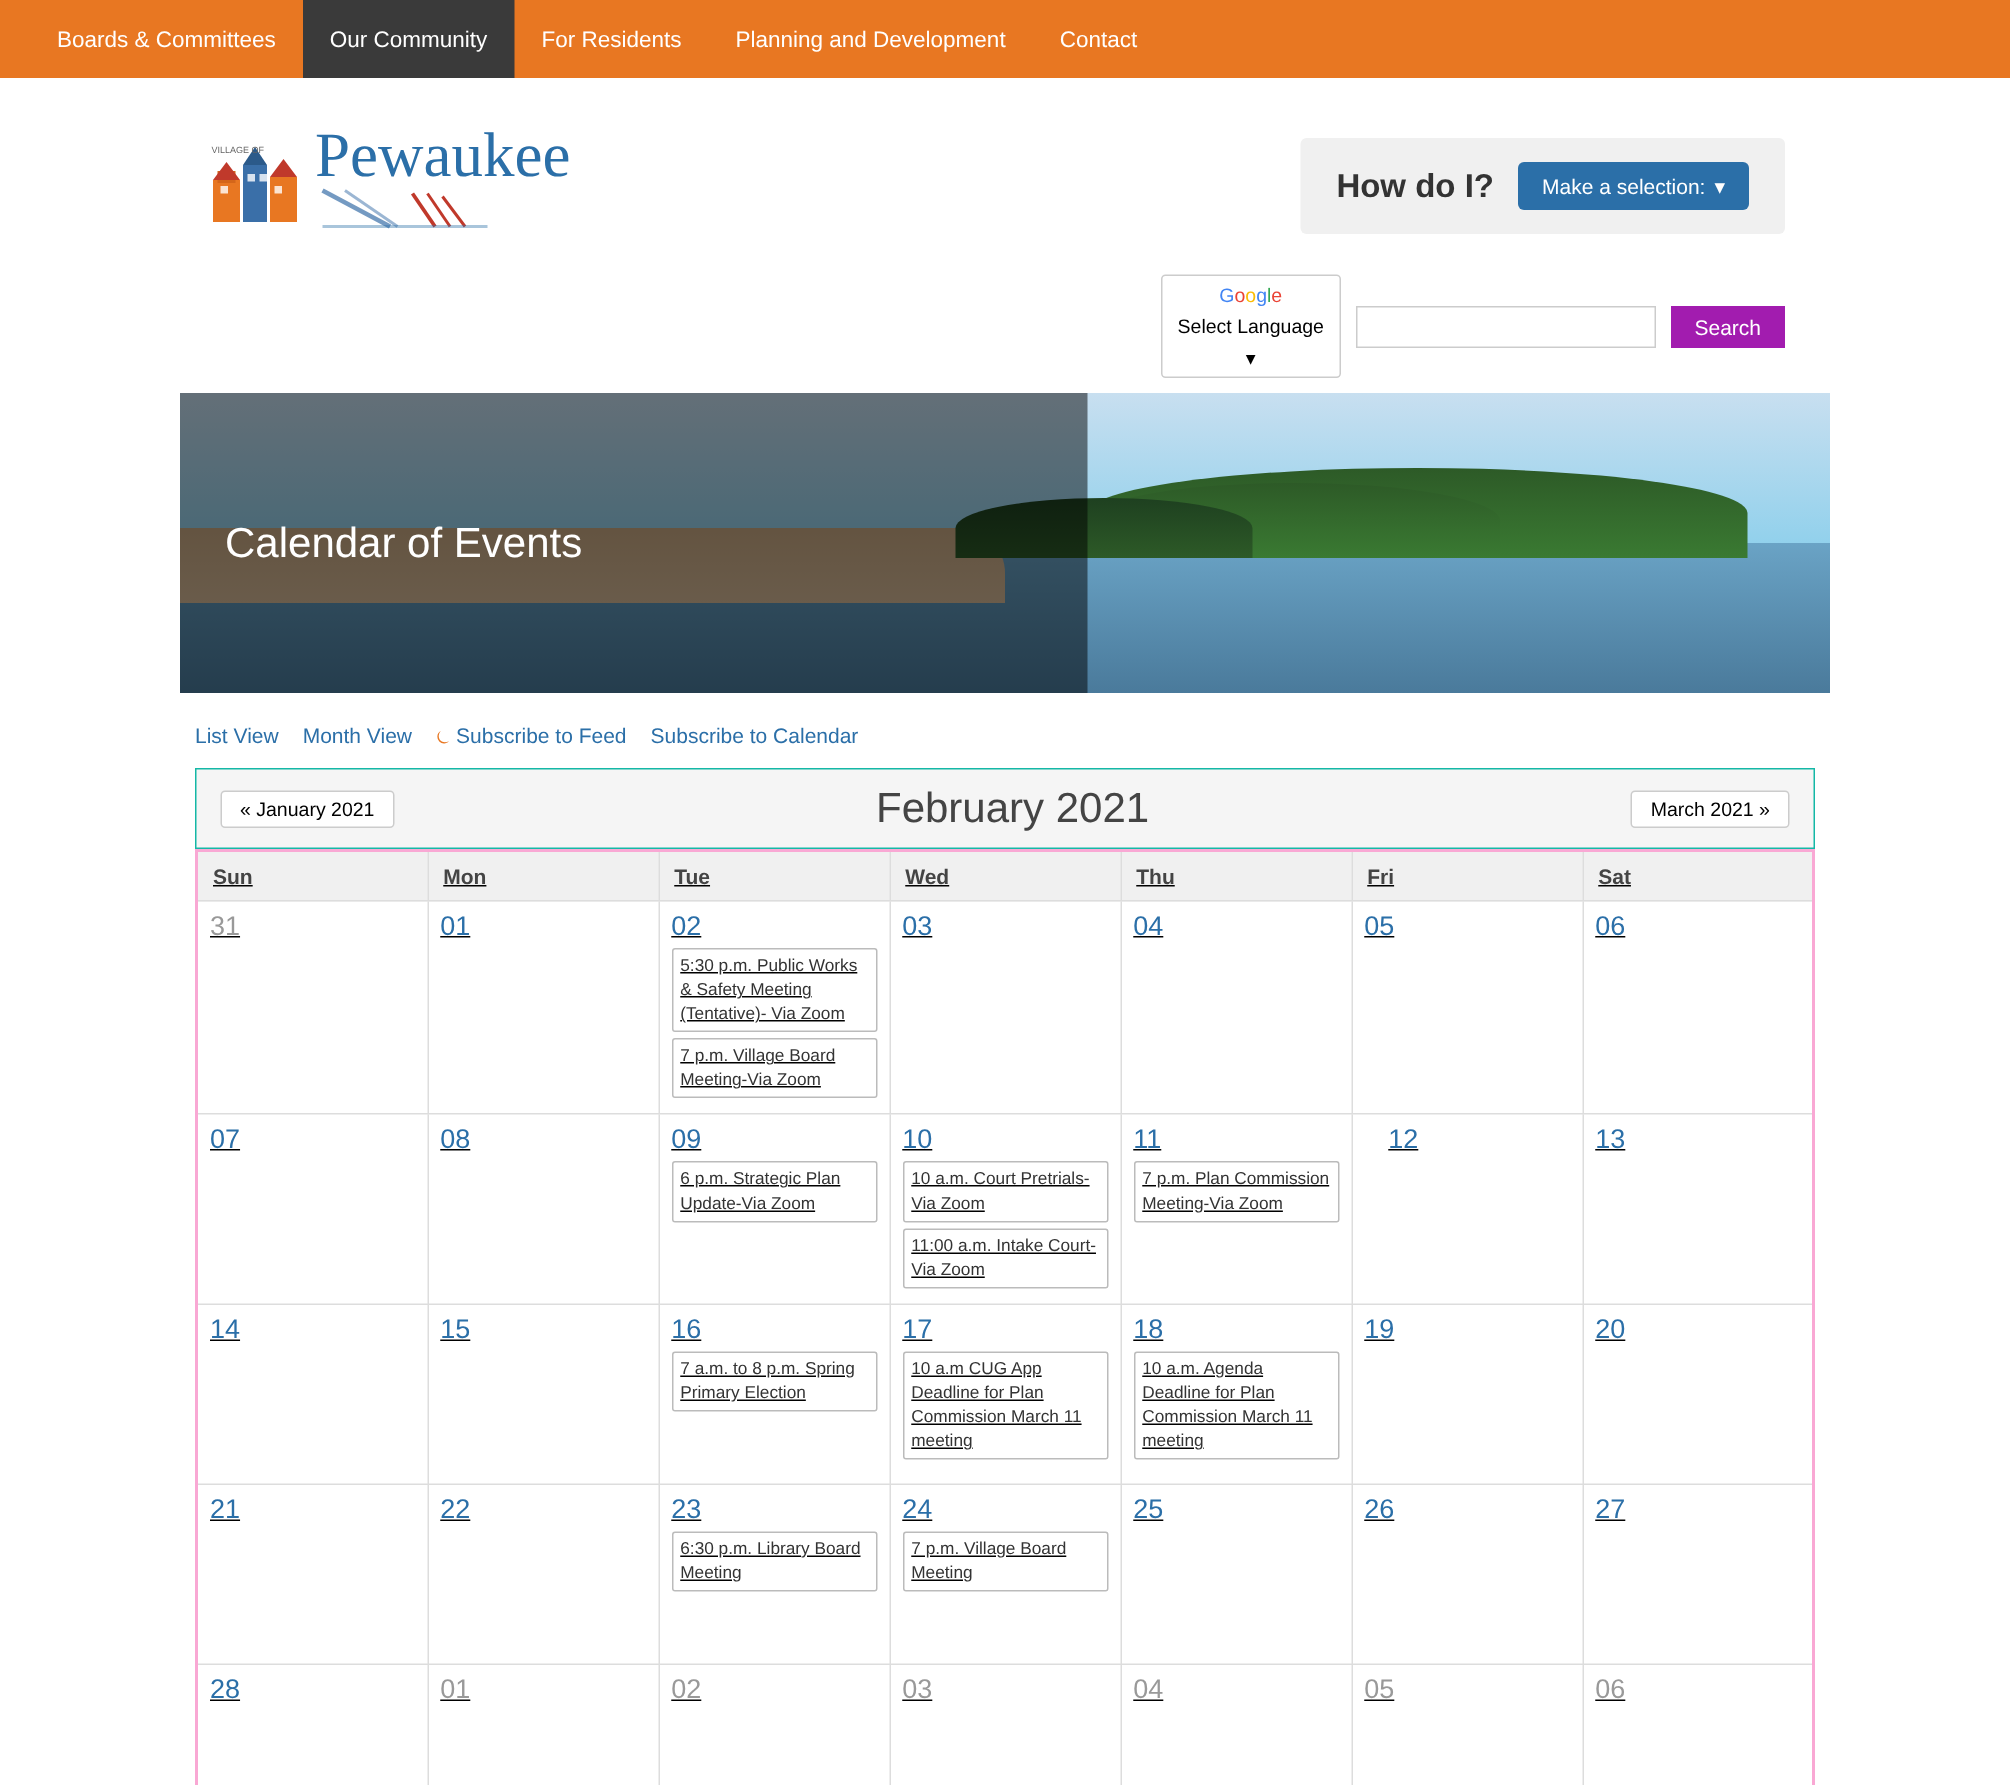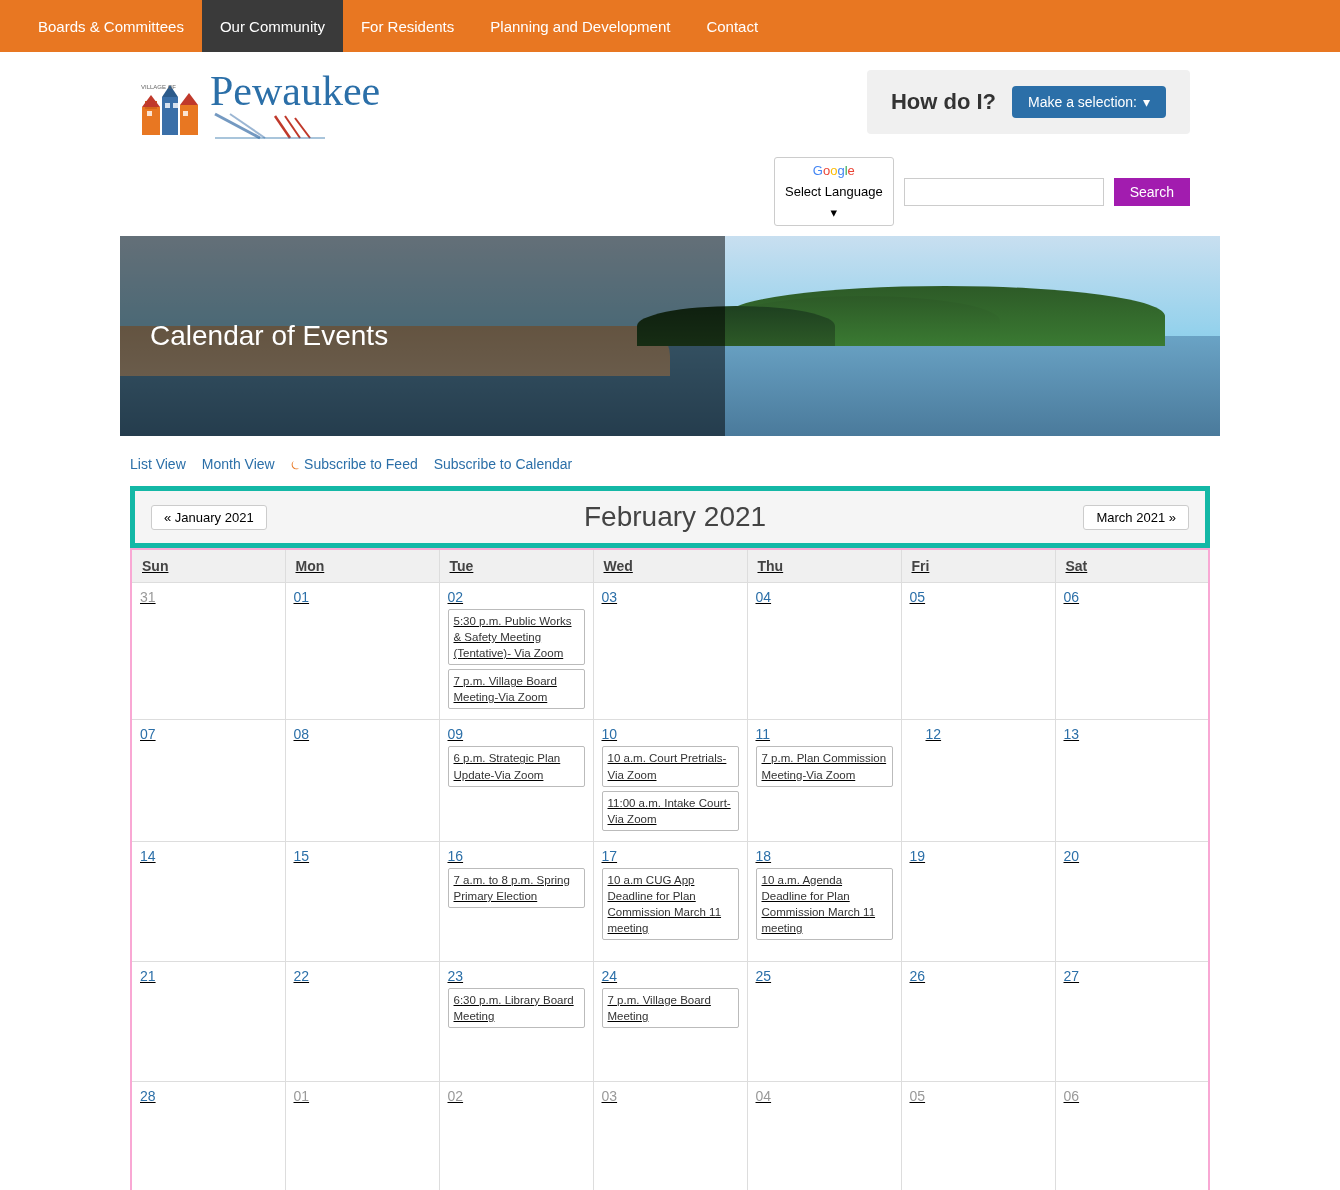--- a/index.html
+++ b/index.html
@@ -24,25 +24,25 @@
       font-weight: 500;
     }
     .nav-item.active {
       background: #3a3a3a;
       color: #fff;
     }
 
     
     .header-area {
       display: flex;
-      align-items: flex-start;
+      align-items: flex-end;
       justify-content: space-between;
       padding: 18px 30px 10px 20px;
       max-width: 1100px;
-      margin: 0 auto;
+      margin: 13px auto;
     }
     .logo-area { display: flex; align-items: center; }
     .logo-icon {
       width: 60px;
       height: 60px;
       margin-right: 10px;
       flex-shrink: 0;
     }
 
     .how-do-i-area {
@@ -161,21 +161,21 @@
       font-size: 14px;
     }
     .rss-icon { color: #e87722; font-size: 12px; }
 
     .month-header {
       display: flex;
       align-items: center;
       justify-content: space-between;
       background: #f5f5f5;
       padding: 10px 16px;
-      border: 5px solid #14b8a6;
+      border: 1px solid #14b8a6;
       margin-bottom: 0;
     }
     .prev-btn, .next-btn {
       background: #fff;
       border: 1px solid #ccc;
       padding: 4px 12px;
       font-size: 13px;
       cursor: pointer;
       border-radius: 3px;
     }
@@ -202,21 +202,21 @@
       color: #444;
     }
     .calendar-grid td {
       border: 1px solid #ddd;
       vertical-align: top;
       padding: 6px 8px;
       height: 120px;
       width: 14.28%;
     }
     .day-number {
-      font-size: 14px;
+      font-size: 18px;
       color: #2b6fa8;
       font-weight: 500;
       display: block;
       margin-bottom: 4px;
     }
     .day-number.inactive { color: #999; }
 
     .event-block {
       background: #fff;
       border: 1px solid #bbb;

